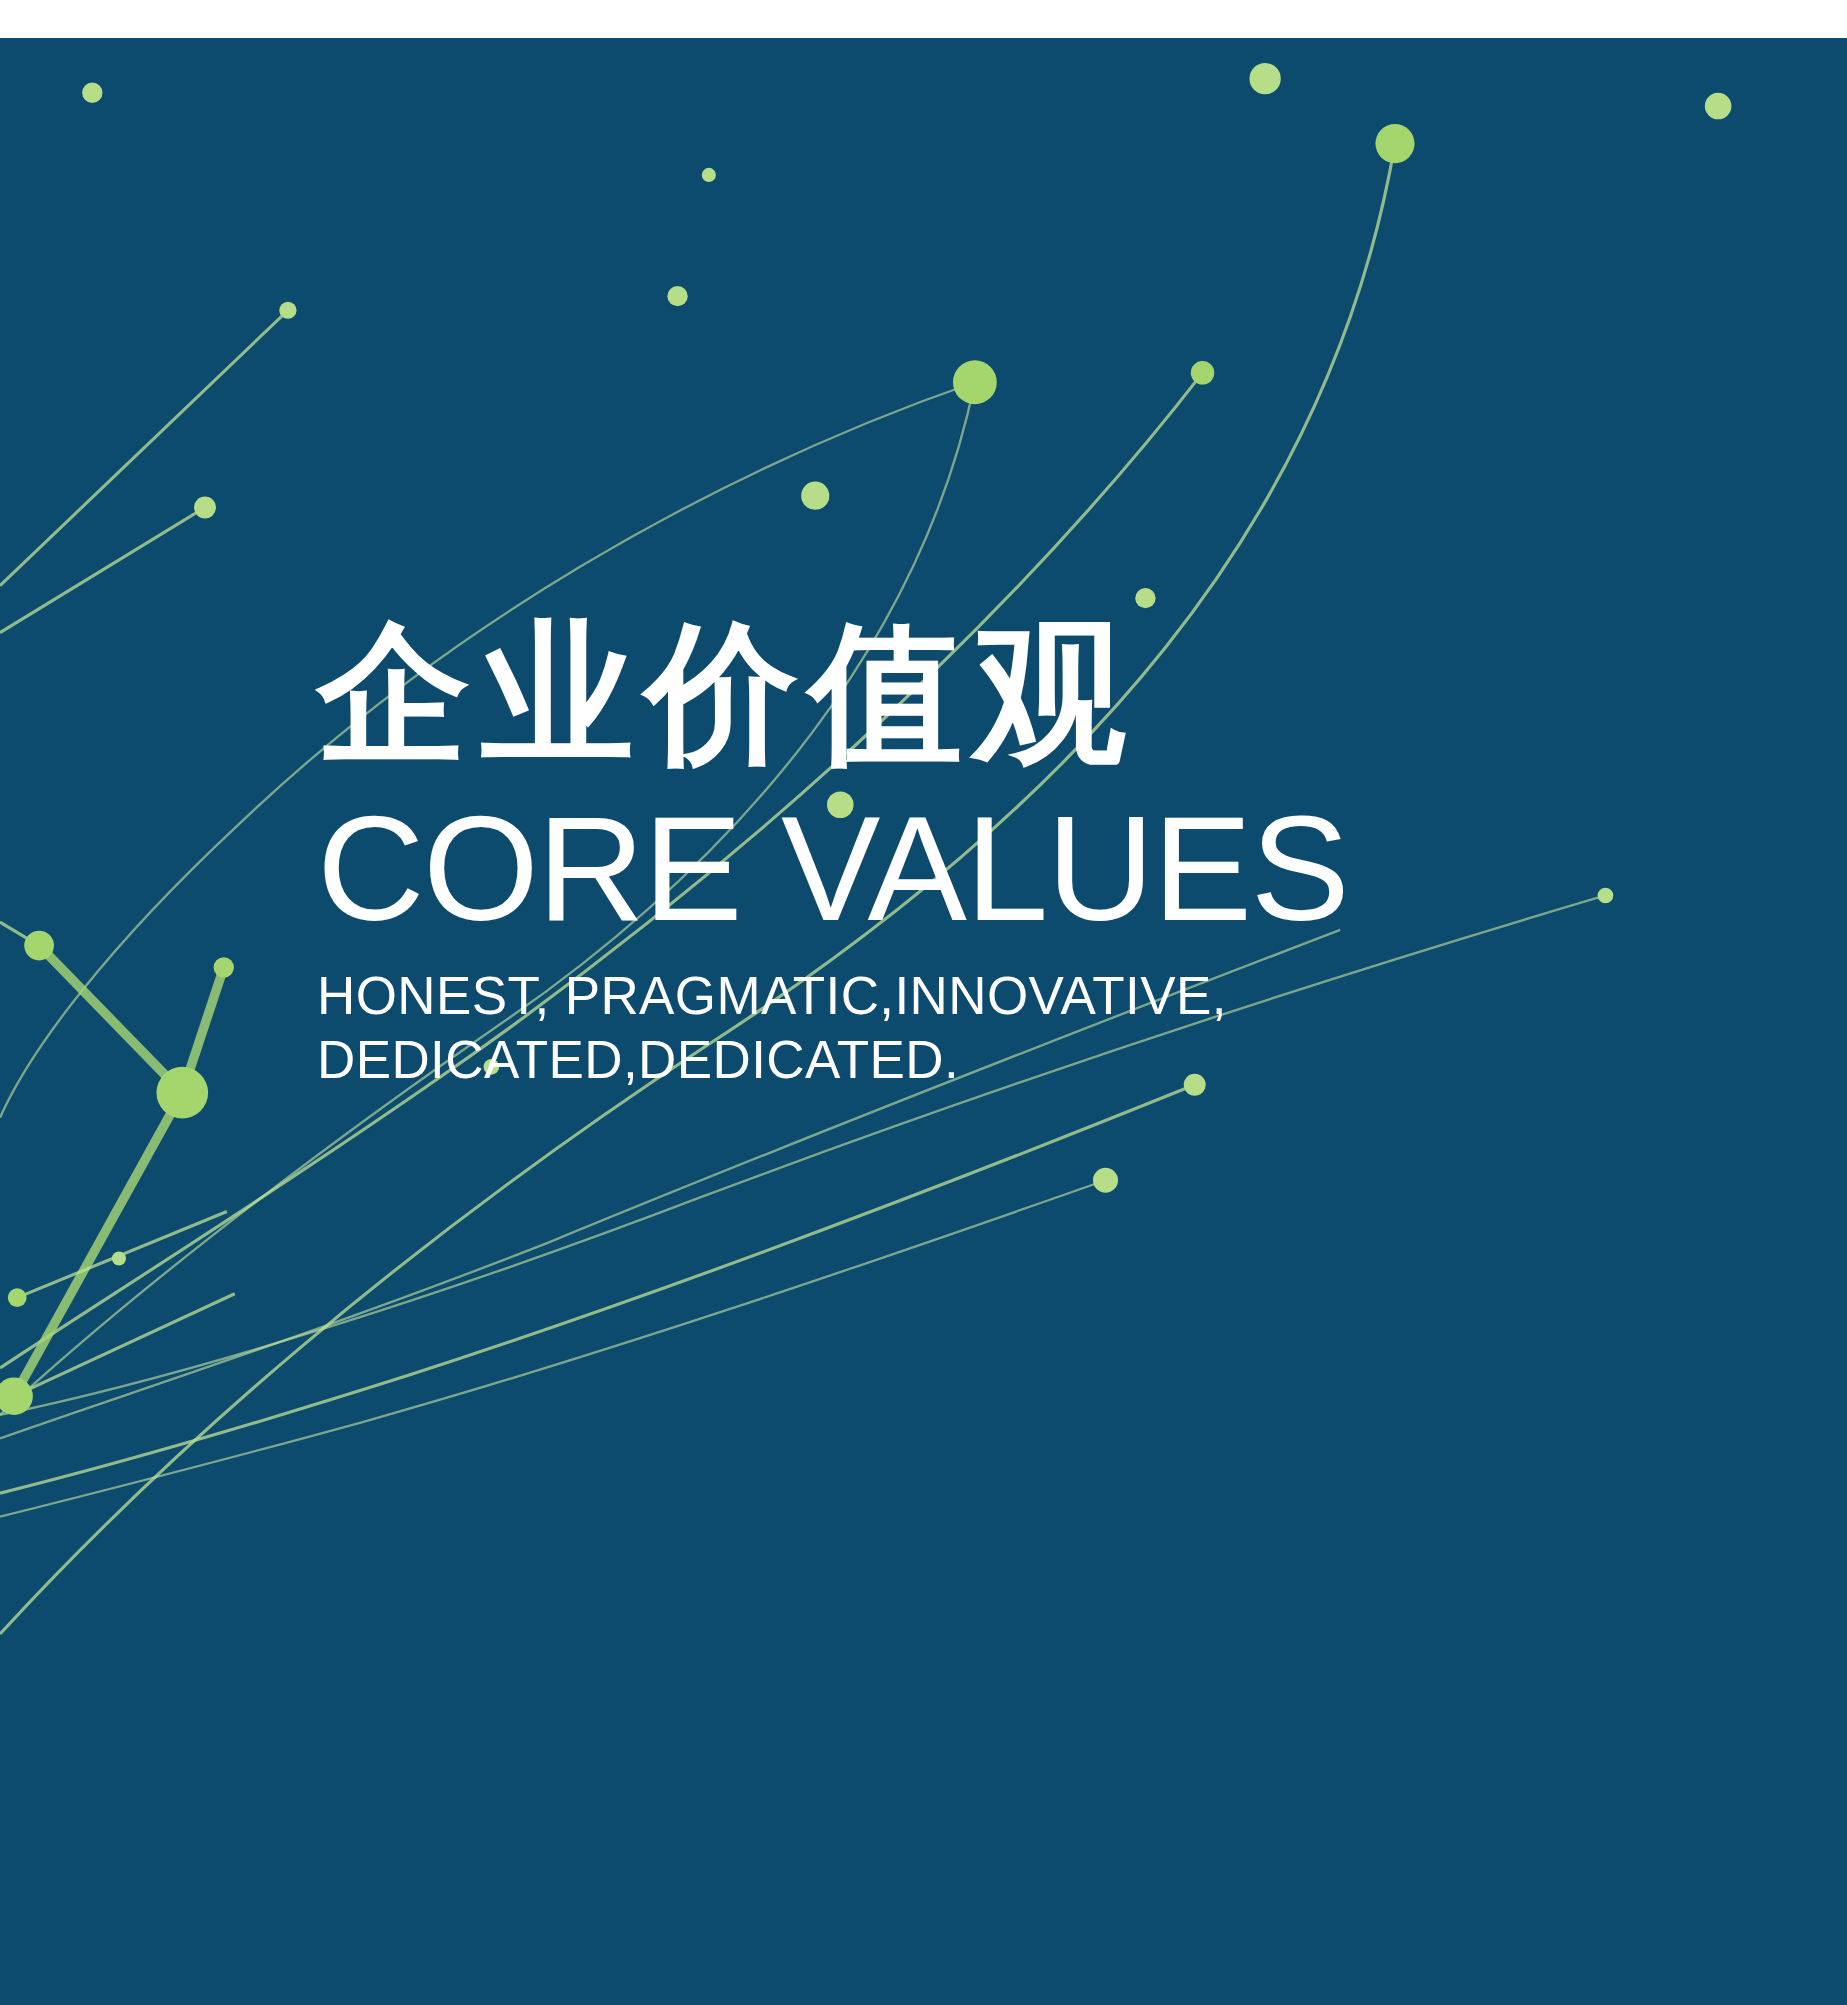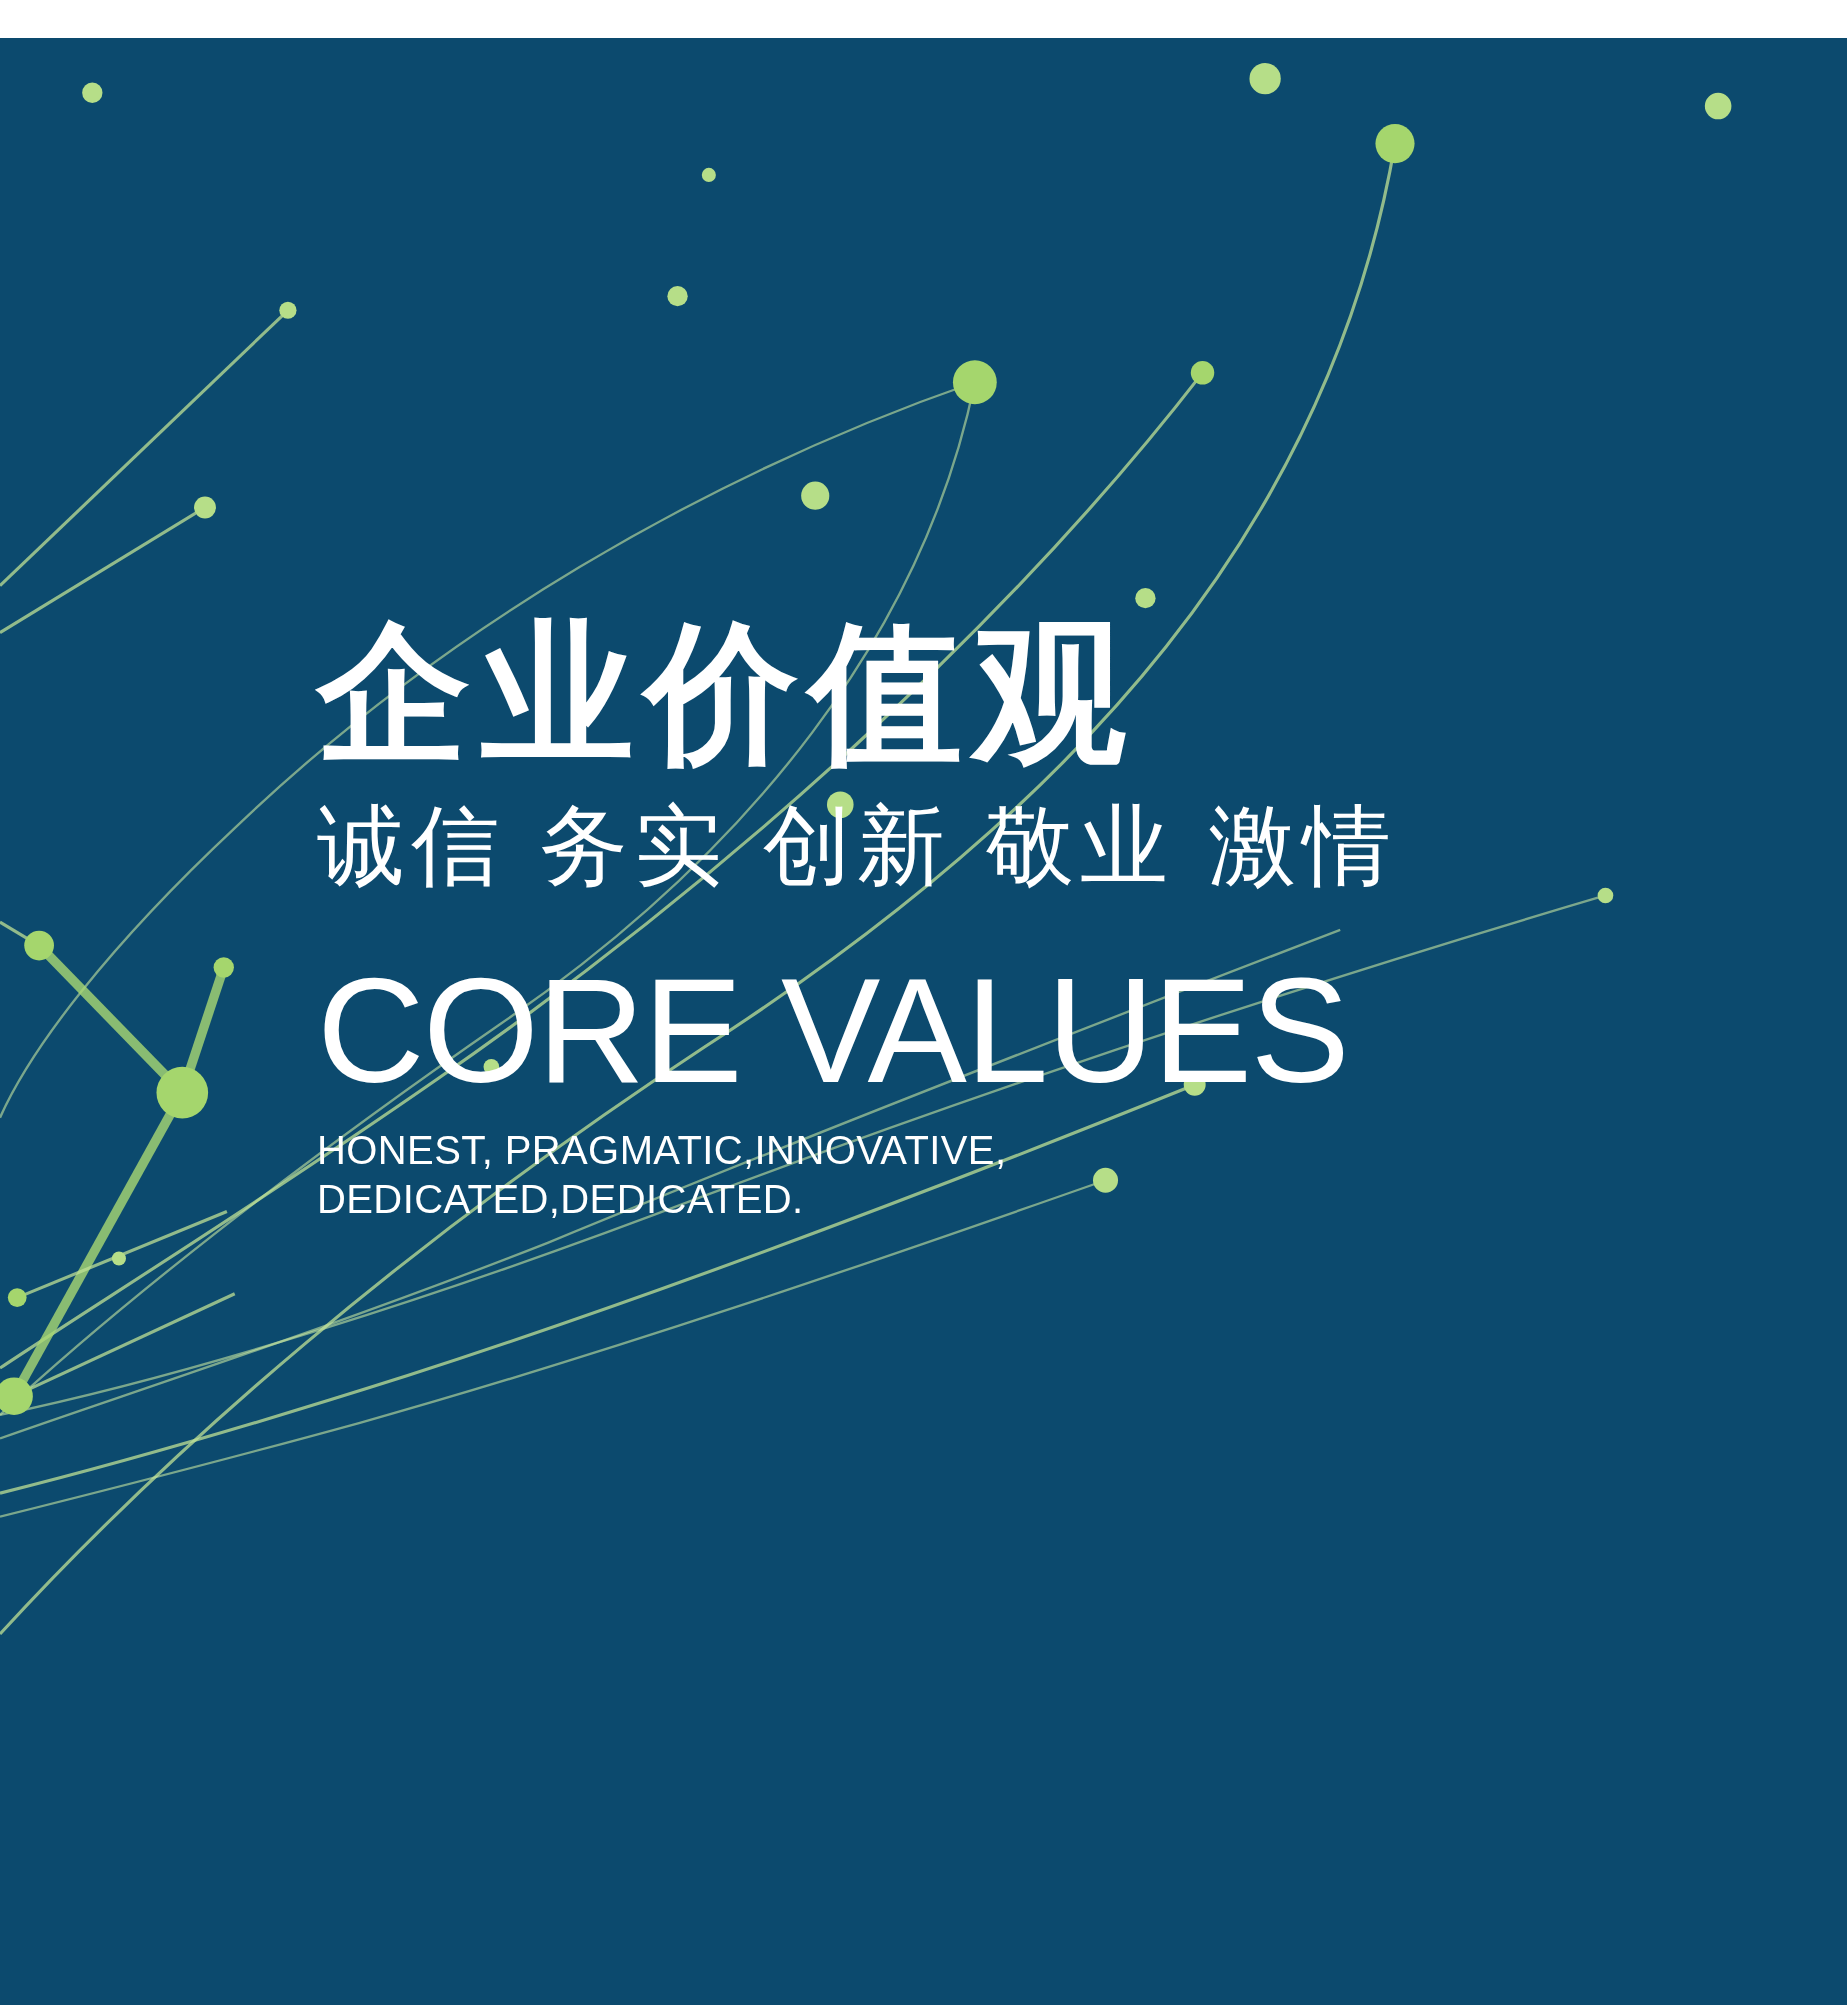--- a/index.html
+++ b/index.html
@@ -55,21 +55,21 @@
     font-size: 149px;
     font-weight: 400;
     line-height: 0.92;
     letter-spacing: -1.6px;
     margin: 0 0 26.6px 0;
     white-space: nowrap;
     font-family: "Liberation Sans", "DejaVu Sans", sans-serif;
   }
   .en-sub {
     color: #ffffff;
-    font-size: 40px;
+    font-size: 53px;
     font-weight: 400;
     line-height: 1.22;
     letter-spacing: 0.4px;
     margin: 0;
     font-family: "Liberation Sans", "DejaVu Sans", sans-serif;
   }
   .en-sub div { white-space: nowrap; }
 </style>
 </head>
 <body>
@@ -127,21 +127,20 @@
     <circle class="ndot" cx="18" cy="1736" r="24"></circle>
     <circle class="ndot-soft" cx="628" cy="1315" r="10"></circle>
     <circle class="ndot-soft" cx="152" cy="1560" r="9"></circle>
     <circle class="ndot-soft" cx="2052" cy="1096" r="10"></circle>
   </svg>
 
   <div id="content">
 
     <h1 class="cn-title">企业价值观</h1>
 
-    <p class="cn-sub">诚信  务实  创新  敬业  激情</p>
 
     <h2 class="en-title">CORE VALUES</h2>
 
     <div class="en-sub">
       <div>HONEST, PRAGMATIC,INNOVATIVE,</div>
       <div>DEDICATED,DEDICATED.</div>
     </div>
 
   </div>
 </div>

